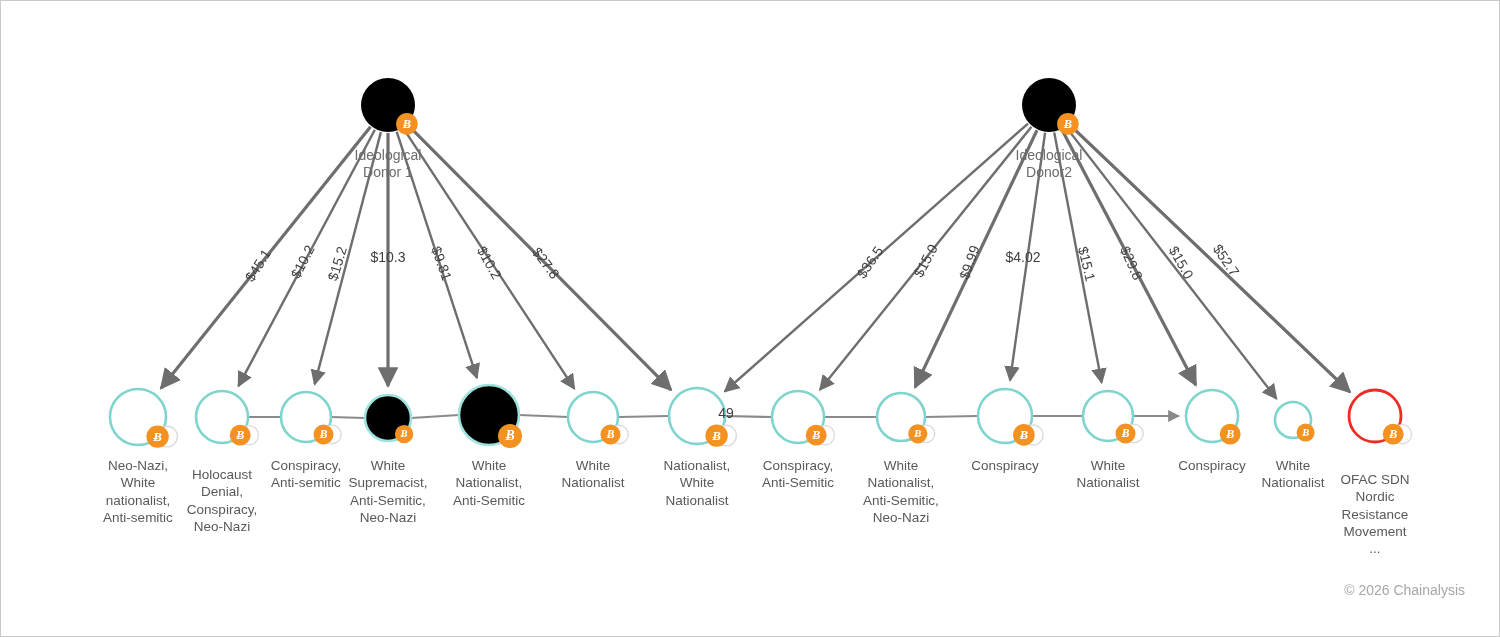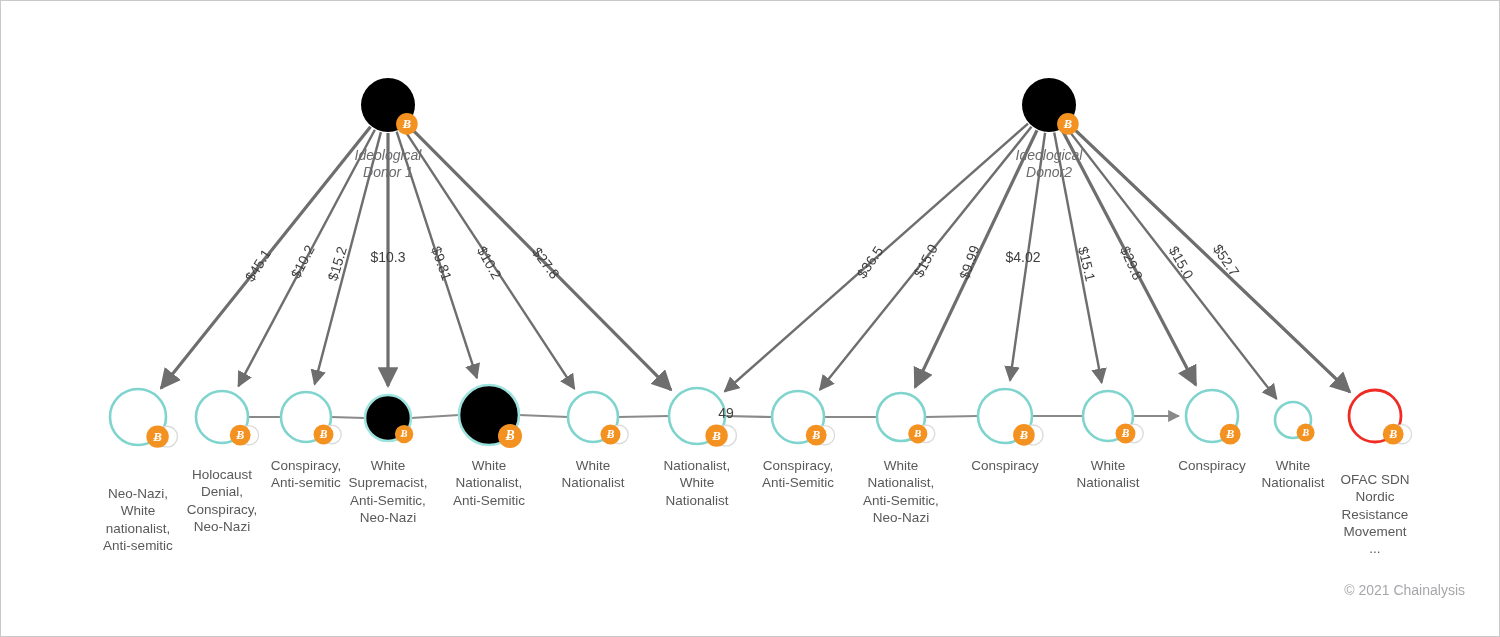--- a/index.html
+++ b/index.html
@@ -55,21 +55,20 @@
     pointer-events: none;
   }
   .donor-caption {
     position: absolute;
     text-align: center;
     color: #6b6b6d;
     font-size: 14px;
     line-height: 1.18;
     white-space: pre-line;
     font-family: "Liberation Sans", sans-serif;
-    font-style: italic;
   }
   #copyright {
     position: absolute;
     right: 34px;
     bottom: 38px;
     color: #a7a7ab;
     font-size: 14px;
     font-family: "Liberation Sans", sans-serif;
   }
 </style>
@@ -223,21 +222,21 @@
         <text x="973" y="263" class="edge-label" text-anchor="middle" transform="rotate(-71 973 263)">$9.99</text>
         <text x="1022" y="261" class="edge-label" text-anchor="middle" transform="rotate(0 1022 261)">$4.02</text>
         <text x="1081" y="264" class="edge-label" text-anchor="middle" transform="rotate(76 1081 264)">$15.1</text>
         <text x="1126" y="264" class="edge-label" text-anchor="middle" transform="rotate(66 1126 264)">$29.8</text>
         <text x="1176" y="264" class="edge-label" text-anchor="middle" transform="rotate(60 1176 264)">$15.0</text>
         <text x="1221" y="262" class="edge-label" text-anchor="middle" transform="rotate(56 1221 262)">$52.7</text>
       </g>
   </svg>
 
   <div id="caption-layer">
-      <div class="node-caption" style="left: 75px; top: 456px; width: 124px; margin-top: 28px;">Neo-Nazi,
+      <div class="node-caption" style="left: 75px; top: 456px; width: 124px;">Neo-Nazi,
 White
 nationalist,
 Anti-semitic</div>
       <div class="node-caption" style="left: 159px; top: 456px; width: 124px; margin-top: 9px;">Holocaust
 Denial,
 Conspiracy,
 Neo-Nazi</div>
       <div class="node-caption" style="left: 243px; top: 456px; width: 124px;">Conspiracy,
 Anti-semitic</div>
       <div class="node-caption" style="left: 325px; top: 456px; width: 124px;">White
@@ -268,14 +267,14 @@
 Nordic
 Resistance
 Movement
 ...</div>
       <div class="donor-caption" style="left: 307px; top: 146px; width: 160px;">Ideological
 Donor 1</div>
       <div class="donor-caption" style="left: 968px; top: 146px; width: 160px;">Ideological
 Donor2</div>
     </div>
 
-  <div id="copyright">© 2021 Chainalysis</div>
+  <div id="copyright">© 2026 Chainalysis</div>
 </div>
 
 </body></html>

